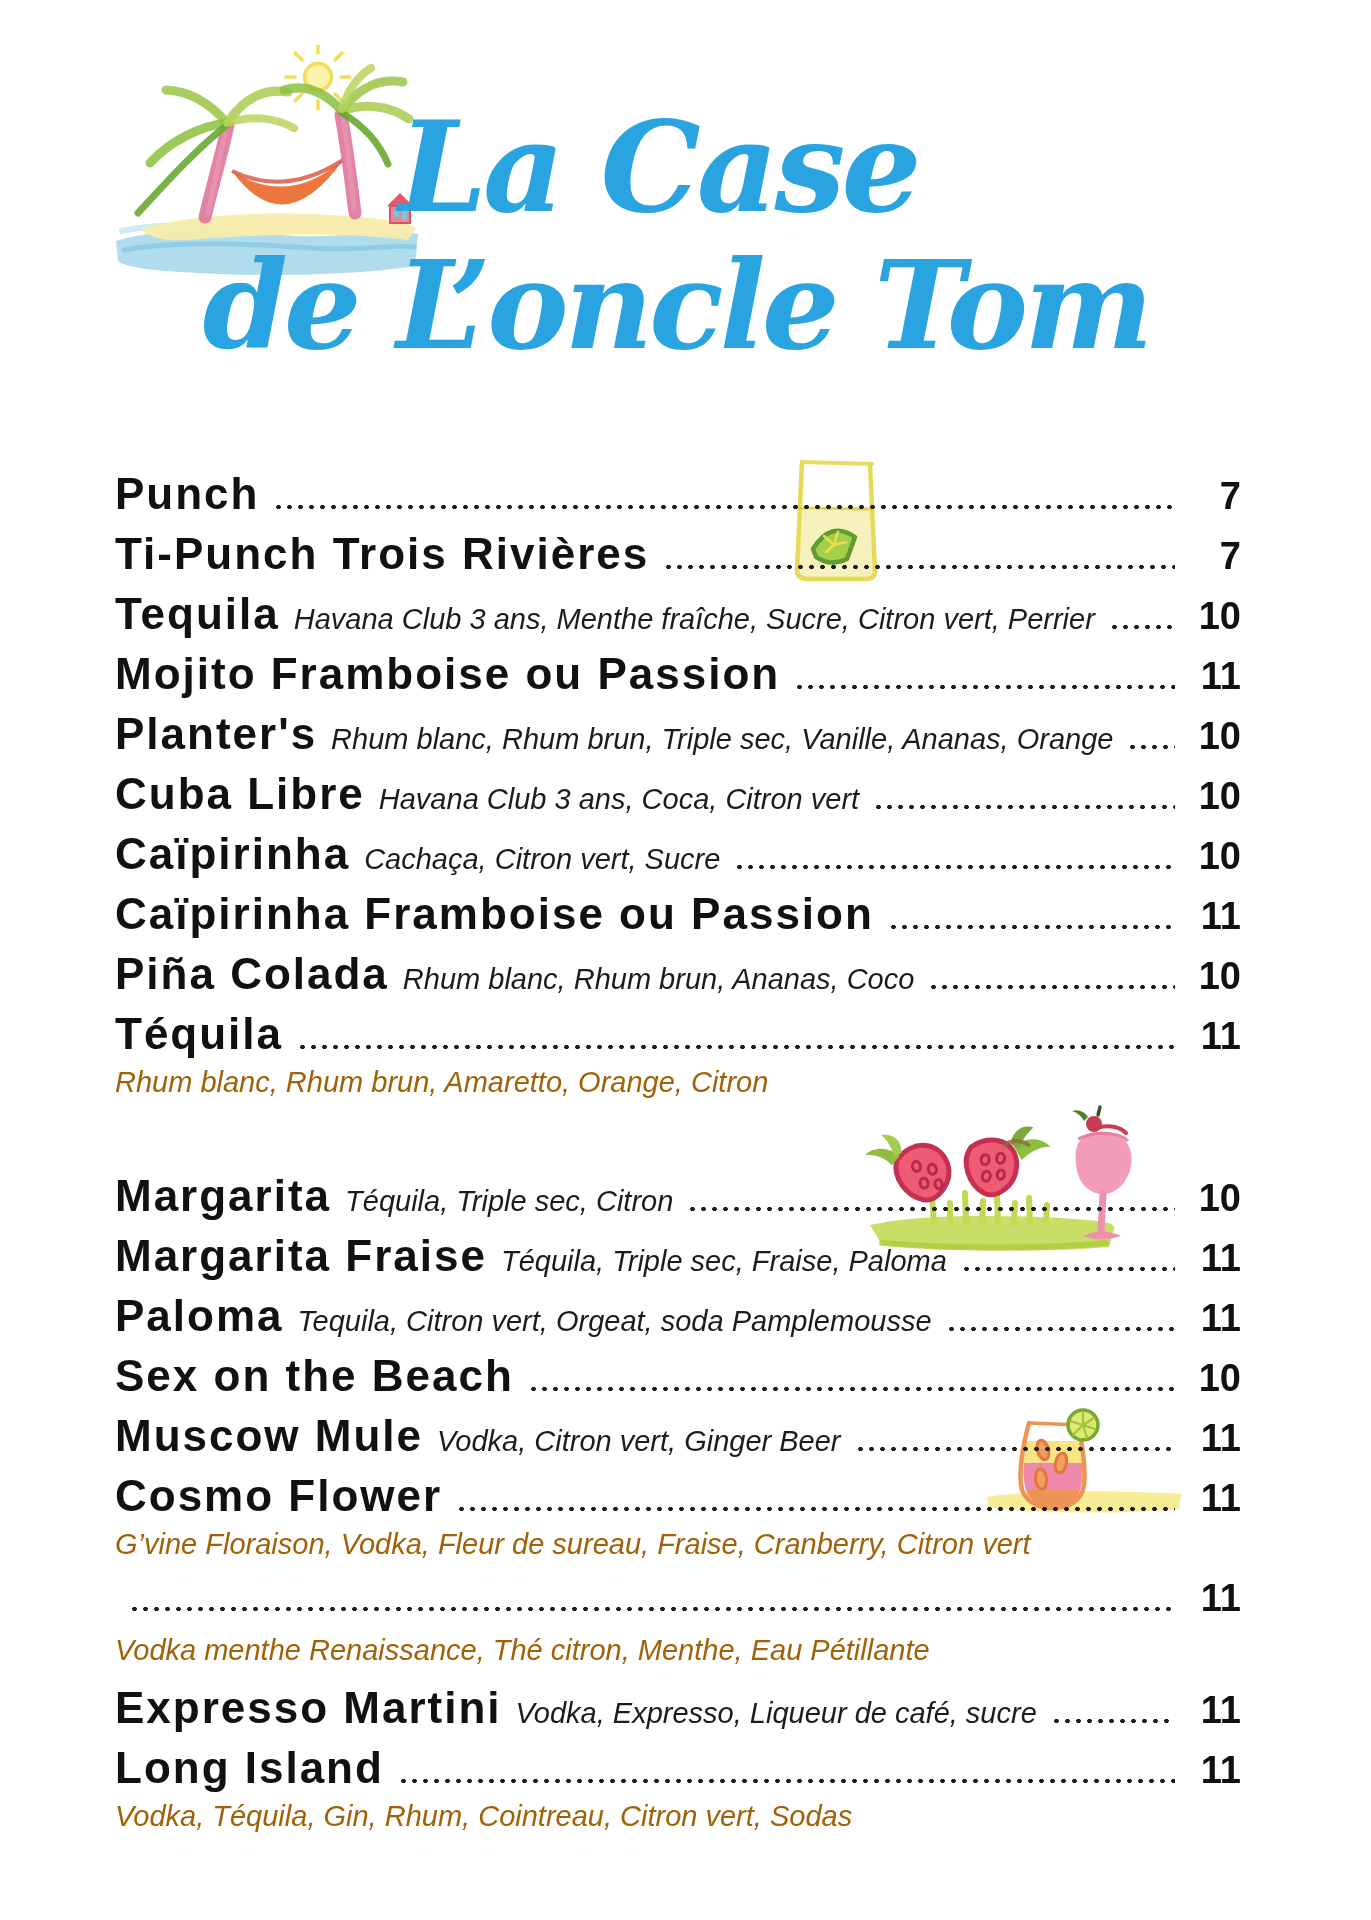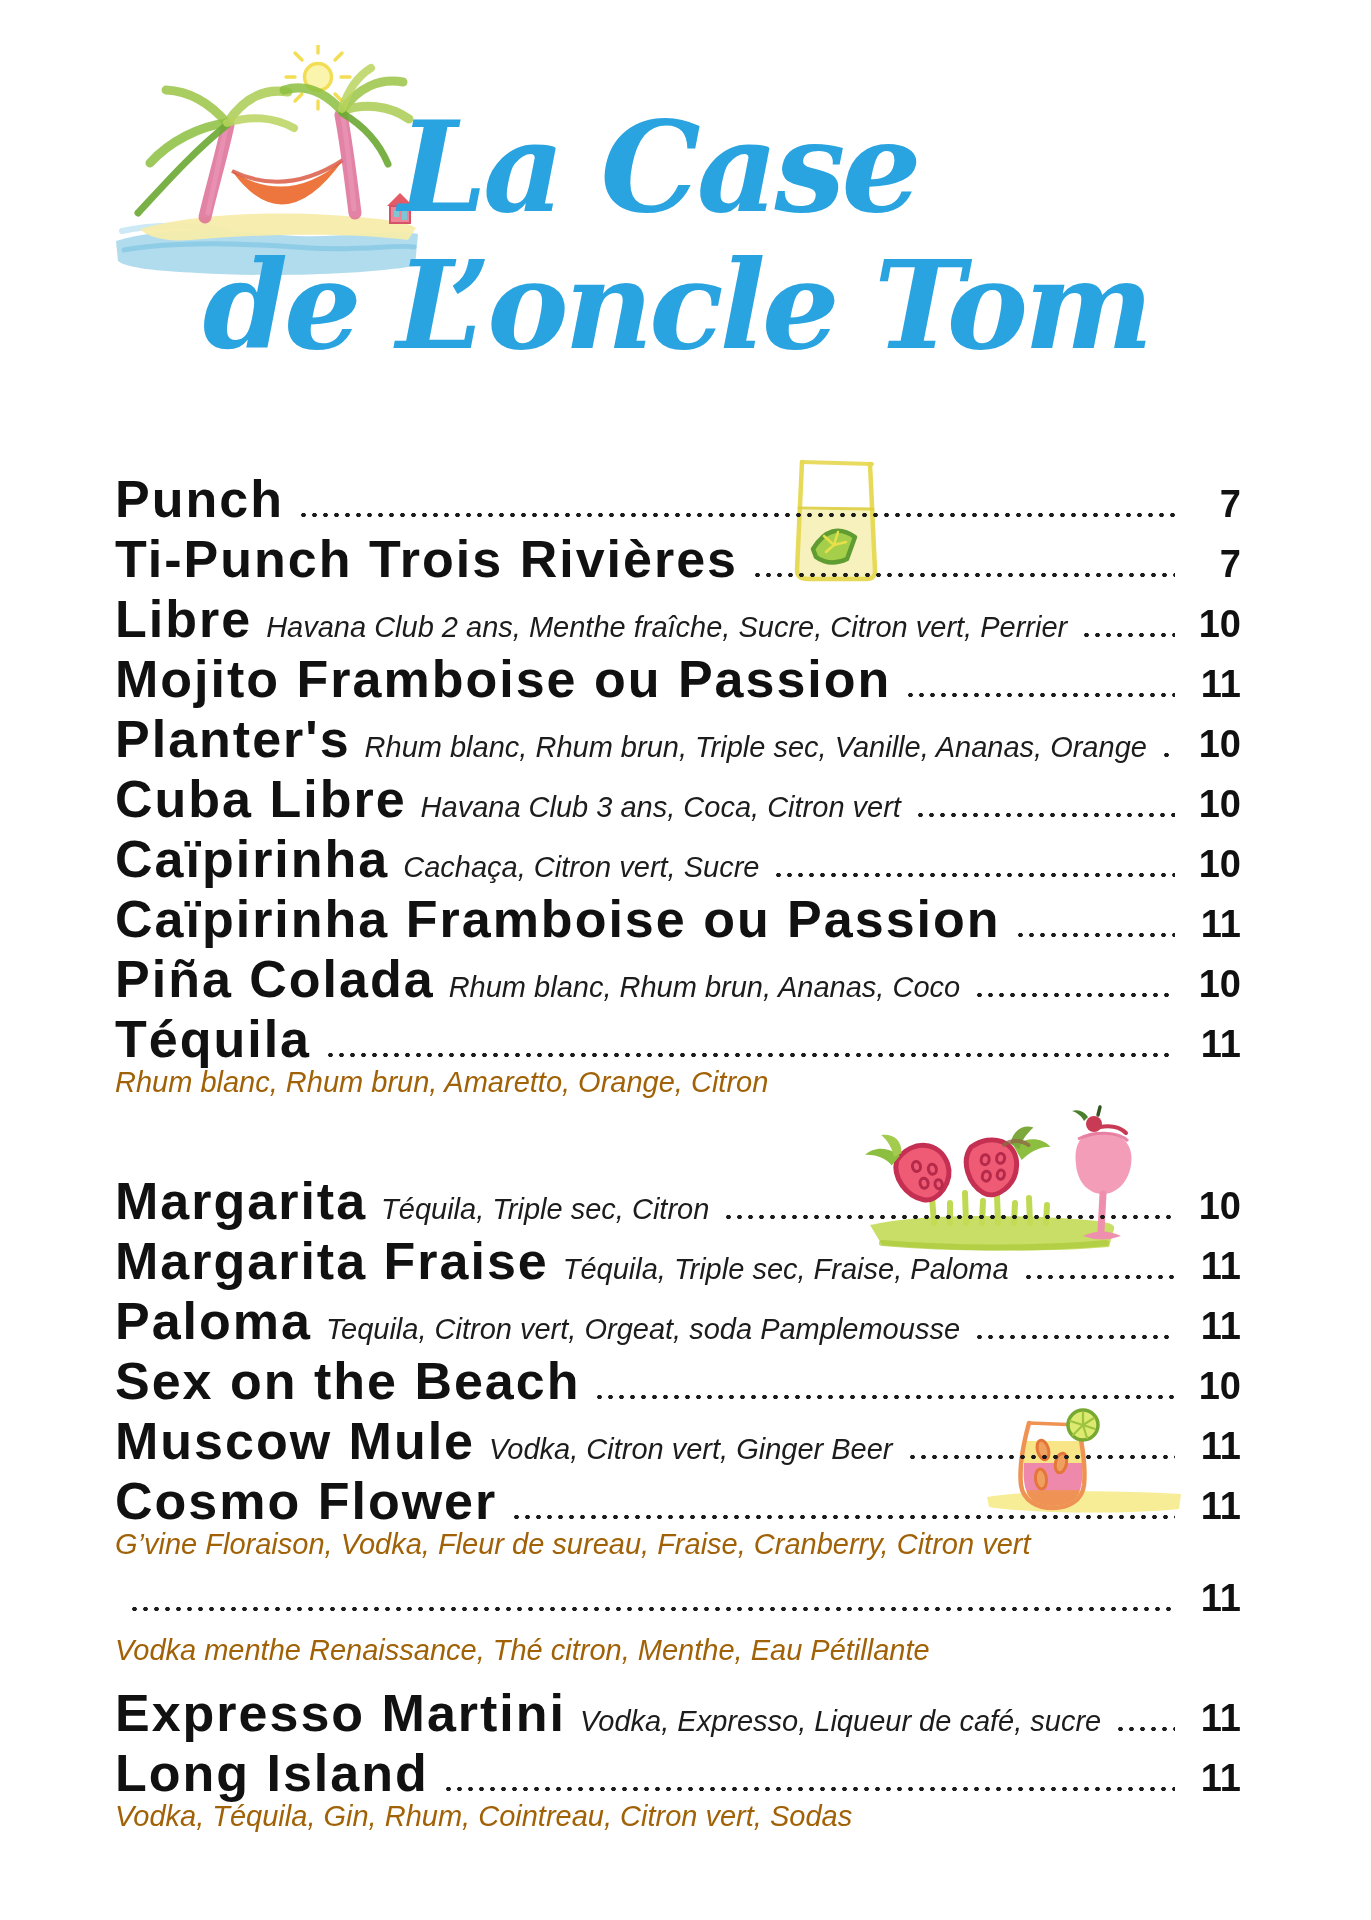--- a/index.html
+++ b/index.html
@@ -49,21 +49,21 @@
     box-sizing:border-box;
     font-style:italic;
     font-size:29px;
     line-height:40px;
     color:#a16207;
     white-space:nowrap;
   }
   li.spacer{height:56px;}
   .name{
     font-weight:700;
-    font-size:52px;
+    font-size:44px;
     letter-spacing:2px;
     color:#111;
     flex:0 0 auto;
   }
   .desc{
     font-style:italic;
     font-size:29px;
     color:#1c1c1c;
     margin-left:14px;
     flex:0 0 auto;
@@ -255,22 +255,22 @@
     </li>
 
     <li class="row">
       <span class="name">Ti-Punch Trois Rivières</span>
 
       <span class="dots"></span>
       <span class="price">7</span>
     </li>
 
     <li class="row">
-      <span class="name">Libre</span>
-      <span class="desc">Havana Club 2 ans, Menthe fraîche, Sucre, Citron vert, Perrier</span>
+      <span class="name">Tequila</span>
+      <span class="desc">Havana Club 3 ans, Menthe fraîche, Sucre, Citron vert, Perrier</span>
       <span class="dots"></span>
       <span class="price">10</span>
     </li>
 
     <li class="row">
       <span class="name">Mojito Framboise ou Passion</span>
 
       <span class="dots"></span>
       <span class="price">11</span>
     </li>

